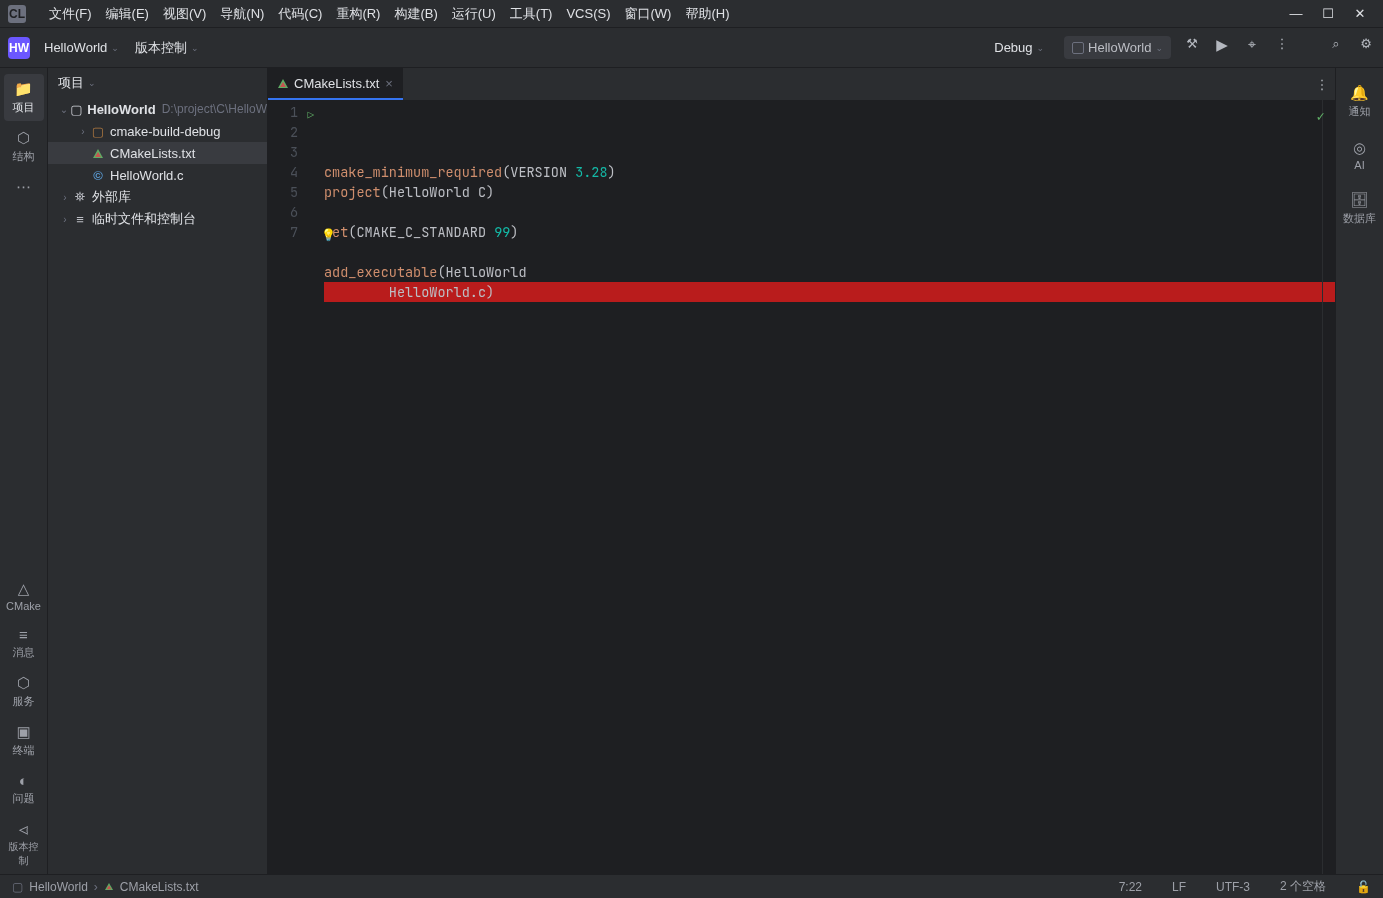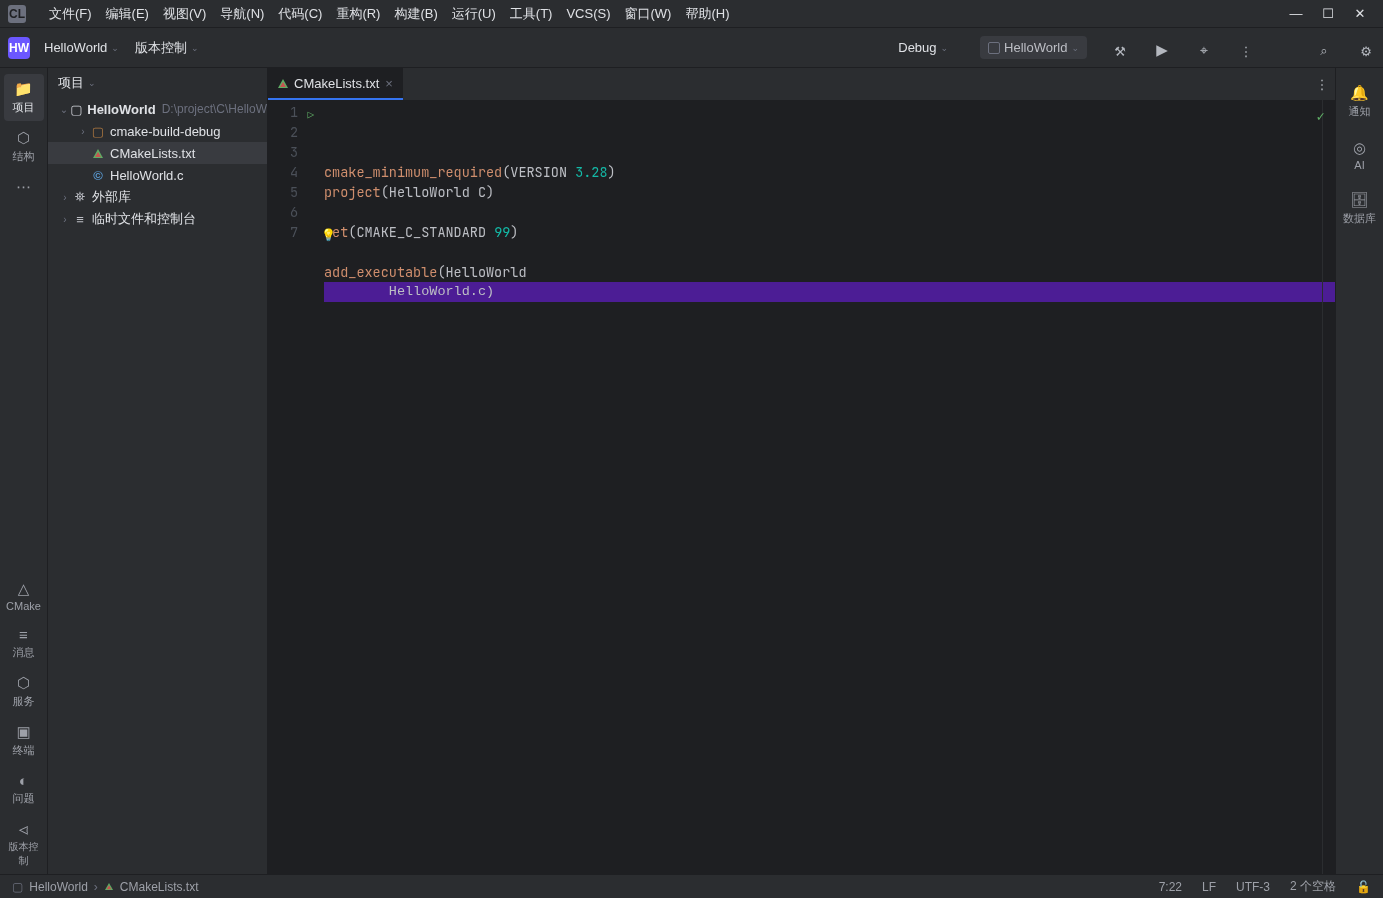--- a/index.html
+++ b/index.html
@@ -10,21 +10,21 @@
   .menuitem { padding:0 7px; color:#dfe1e5; cursor:default; font-size:13px; }
   .menubar-spacer { flex:1; }
   .win-controls { display:flex; gap:18px; color:#dfe1e5; padding-right:8px; }
   .win-btn { width:14px; text-align:center; cursor:default; }
   
   .toolbar { height:40px; background:#2b2d30; display:flex; align-items:center; padding:0 8px; border-bottom:1px solid #1e1f22; }
   .proj-badge { width:22px; height:22px; background:#6b57ff; border-radius:4px; display:flex; align-items:center; justify-content:center; color:#fff; font-size:12px; font-weight:bold; margin-right:6px; }
   .tb-item { padding:4px 8px; display:flex; align-items:center; gap:4px; color:#dfe1e5; cursor:default; border-radius:4px; }
   .chev { font-size:9px; color:#6c707e; }
   .tb-spacer { flex:1; }
-  .tb-right { display:flex; align-items:flex-end; gap:24px; }
+  .tb-right { display:flex; align-items:flex-start; gap:12px; }
   .config-box { display:flex; align-items:center; gap:4px; padding:4px 8px; background:#393b40; border-radius:4px; cursor:default; }
   .config-icon { width:12px; height:12px; border:1.5px solid #6c707e; border-radius:2px; }
   .run-icon { color:#5fad65; font-size:15px; }
   .debug-icon { color:#5fad65; font-size:14px; }
   .tb-icon { color:#b4b8bf; width:18px; text-align:center; cursor:default; }
   
   .main { flex:1; display:flex; min-height:0; }
   
   .lstrip { width:48px; background:#2b2d30; display:flex; flex-direction:column; align-items:center; padding-top:6px; gap:2px; border-right:1px solid #1e1f22; }
   .lstrip-item { width:40px; padding:6px 2px; text-align:center; font-size:11px; color:#9da0a8; cursor:default; border-radius:4px; }
@@ -56,31 +56,31 @@
   .tab-close { color:#6c707e; font-size:13px; cursor:default; }
   .tabs-spacer { flex:1; }
   .tab-menu { width:26px; display:flex; align-items:center; justify-content:center; color:#b4b8bf; cursor:default; }
   .editor { flex:1; display:flex; font-family:"JetBrains Mono","Consolas",monospace; font-size:13.5px; line-height:20px; position:relative; overflow:hidden; }
   .gutter { width:48px; background:#1e1f22; text-align:right; color:#4b5059; padding-top:2px; }
   .gutter-line { padding-right:18px; height:20px; position:relative; }
   .gutter-run { position:absolute; right:2px; top:3px; color:#5fad65; font-size:11px; }
   .gutter-bulb { position:absolute; right:-20px; top:3px; color:#f2c55c; font-size:12px; z-index:2; }
   .code { flex:1; padding-top:2px; padding-left:8px; white-space:pre; color:#bcbec4; position:relative; }
   .code-line { height:20px; }
-  .code-line.hl { background:#4c1d95;font-family:Liberation Mono, monospace; }
+  .code-line.hl { background:#b91c1c; }
   .kw { color:#cf8e6d; }
   .paren { color:#bcbec4; }
   .num { color:#14b8a6; }
   .arg { color:#bcbec4; }
   .editor-status { position:absolute; top:6px; right:10px; color:#5fad65; font-size:14px; }
   .rmargin { position:absolute; top:0; bottom:0; left:1006px; border-left:1px solid #2b2d30; }
   
   .breadcrumb { height:24px; background:#2b2d30; display:flex; align-items:center; padding:0 12px; font-size:12px; color:#9da0a8; gap:6px; border-top:1px solid #1e1f22; }
   .bc-sep { color:#6c707e; }
-  .bc-right { margin-left:auto; display:flex; gap:20px; align-items:center; }
+  .bc-right { margin-left:auto; display:flex; gap:30px; align-items:center; }
 </style>
 </head>
 <body>
 
 <div class="menubar">
   <div class="app-icon">CL</div>
   <div class="menuitem">文件(F)</div>
   <div class="menuitem">编辑(E)</div>
   <div class="menuitem">视图(V)</div>
   <div class="menuitem">导航(N)</div>

